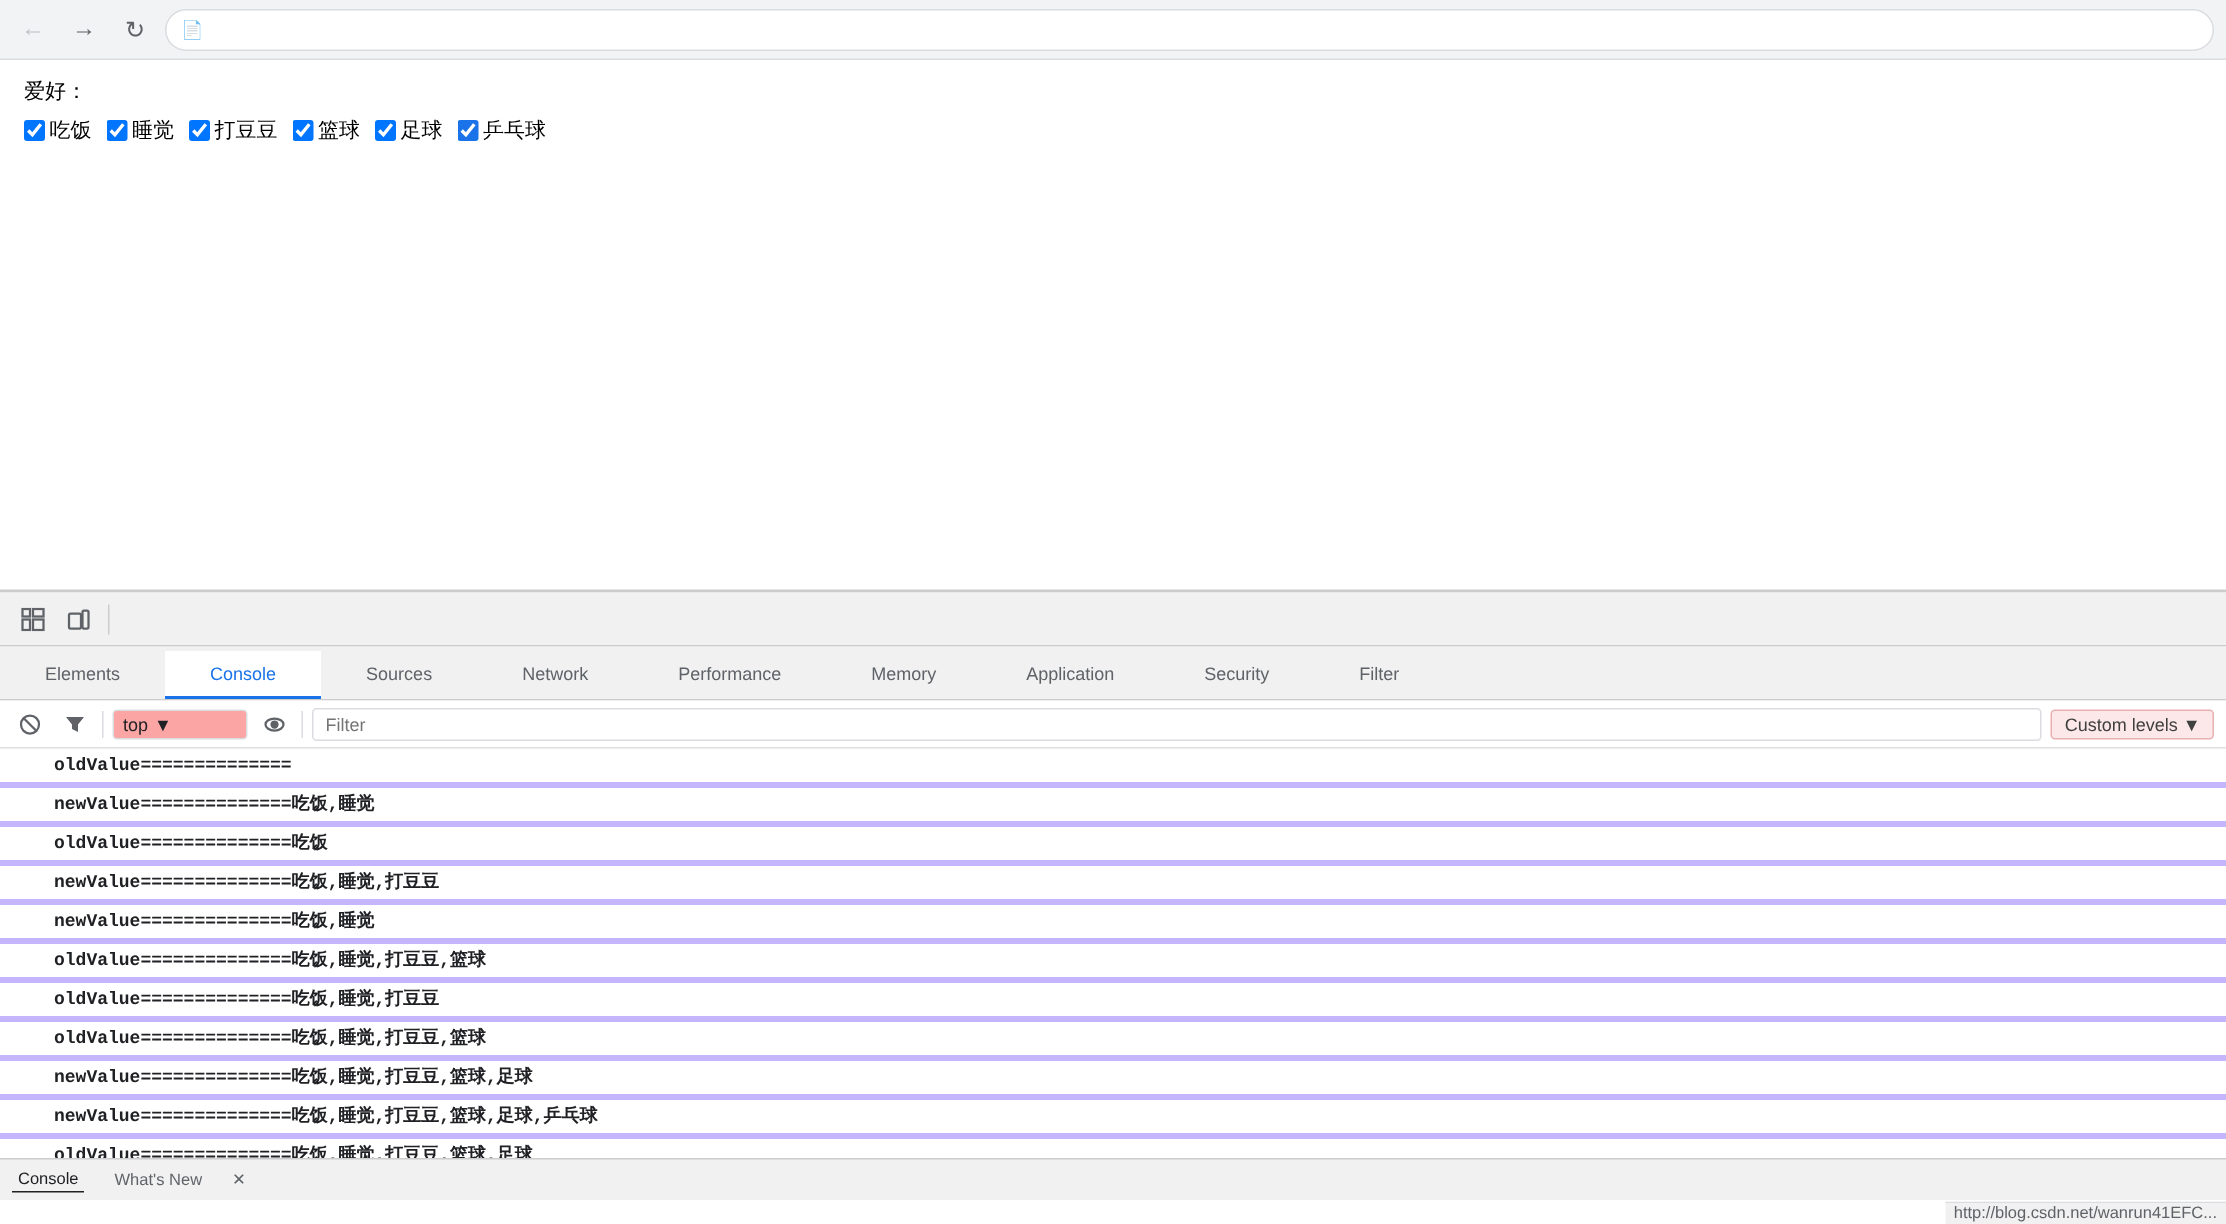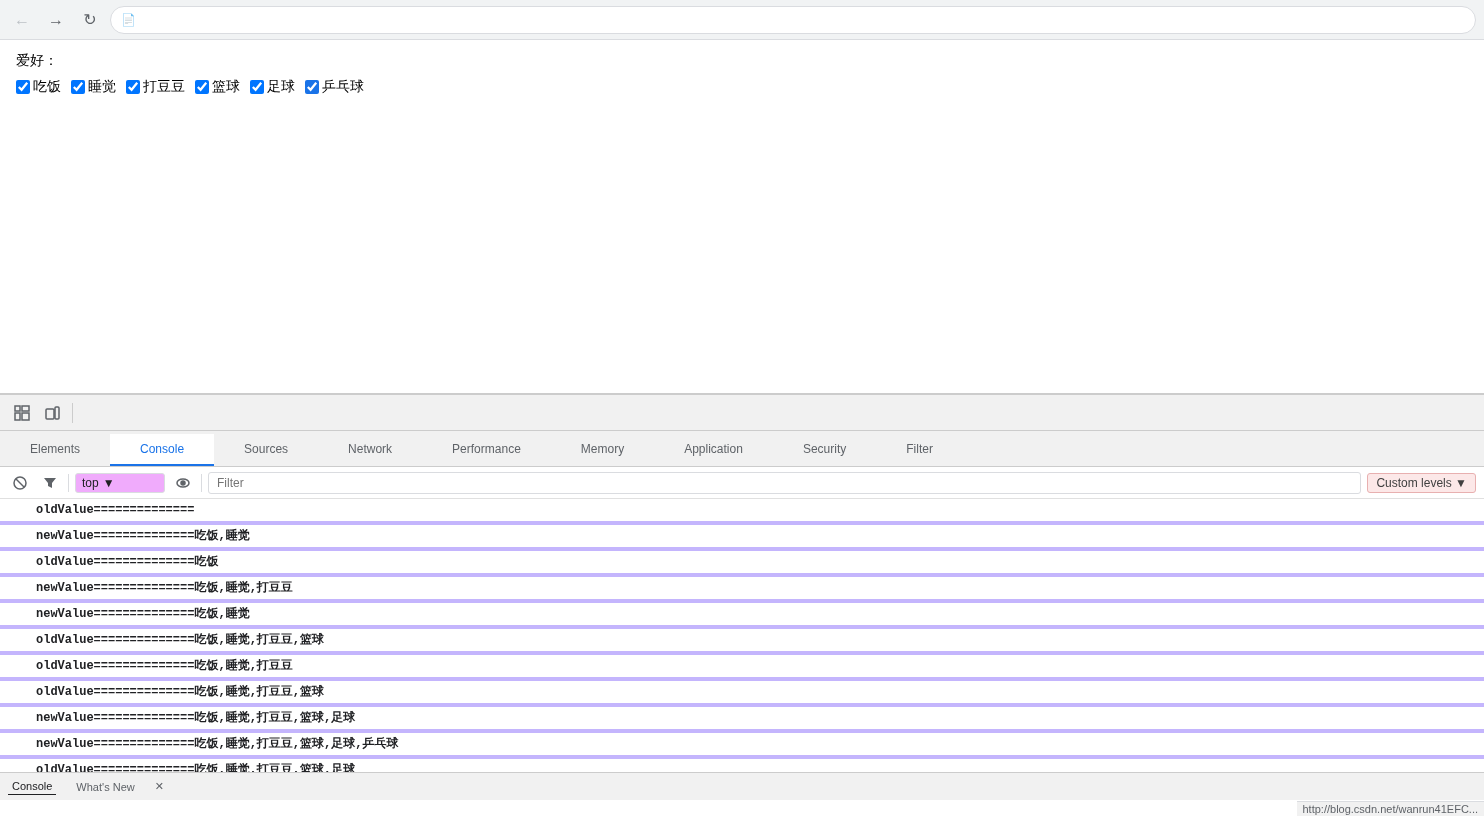--- a/index.html
+++ b/index.html
@@ -180,21 +180,21 @@
     .console-divider {
       width: 1px;
       height: 18px;
       background: #dadce0;
     }
     .top-dropdown {
       display: flex;
       border: 1px solid #dadce0;
       border-radius: 3px;
       padding: 2px 6px;
-      background: #f0abfc;
+      background: #fca5a5;
       cursor: pointer;
       font-size: 12px;
       color: #202124;
       gap: 4px;
       min-width: 90px;
     }
     .filter-input {
       flex: 1;
       height: 22px;
       border: 1px solid #dadce0;

